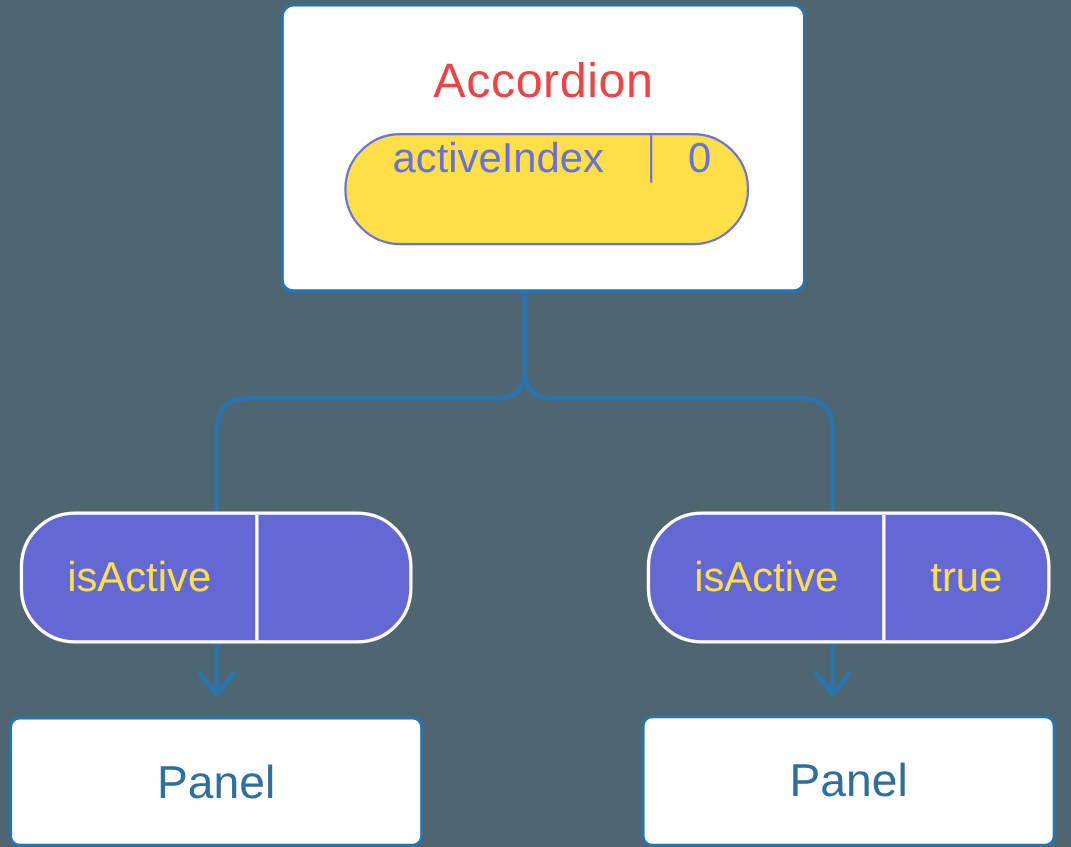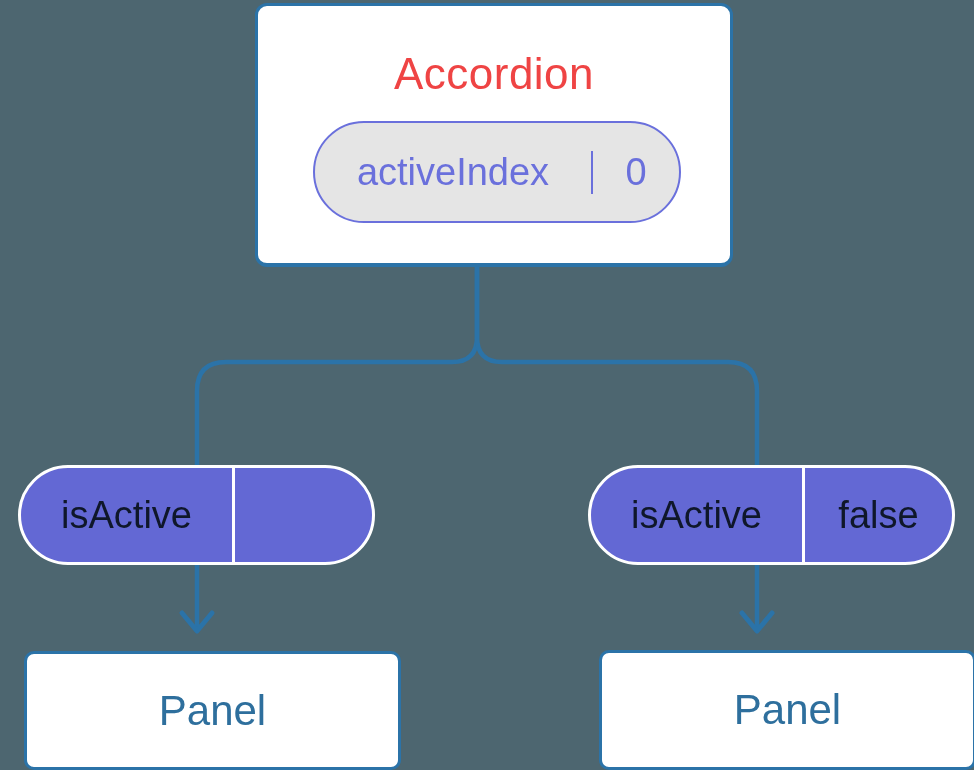--- a/index.html
+++ b/index.html
@@ -23,48 +23,48 @@
   }
   .root-title{
     position:absolute;top:44px;left:0;width:100%;
     text-align:center;
     font-size:44px;line-height:48px;font-weight:500;
     color:#ef4444;
     letter-spacing:0.5px;
   }
   .state-pill{
     position:absolute;left:55px;top:115px;width:368px;height:102px;
-    background:#e5e5e5;
+    background:#fde047;
     border:2px solid #6a70dc;
     border-radius:51px;
     box-sizing:border-box;
-    display:flex;align-items:center;
+    display:flex;align-items:flex-start;
     z-index:3;
   }
   .state-name{
     width:276px;flex:none;
     display:flex;align-items:center;justify-content:center;
     border-right:2px solid #6a70dc;
     color:#6a70dc;font-size:38px;
   }
   .state-value{
     flex:1;
     display:flex;align-items:center;justify-content:center;
     color:#6a70dc;font-size:38px;
   }
 
   
   .prop-pill{
-    position:absolute;height:100px;
+    position:absolute;height:120px;
     background:#6368d4;
     border:3px solid #ffffff;
     border-radius:50px;
     box-sizing:border-box;
     display:flex;align-items:stretch;
-    color:#0f172a;
+    color:#fde047;
     z-index:2;
   }
   .pill-left{left:18px;top:465px;width:357px;}
   .pill-right{left:588px;top:465px;width:367px;}
   .prop-name{
     width:211px;flex:none;
     display:flex;align-items:center;justify-content:center;
     border-right:3px solid #ffffff;
     font-size:38px;
   }
@@ -77,21 +77,20 @@
   
   .panel{
     position:absolute;
     background:#ffffff;
     border:3px solid #2b73a8;
     border-radius:10px;
     box-sizing:border-box;
     display:flex;align-items:center;justify-content:center;
     color:#2e6f9d;font-size:42px;font-weight:500;
     z-index:2;
-    margin-left:16px;
   }
   .panel-left{left:8px;top:651px;width:377px;height:119px;}
   .panel-right{left:583px;top:650px;width:377px;height:120px;}
 </style>
 </head>
 <body>
 
 <div id="canvas">
 
   <svg id="connector-svg" width="974" height="770" viewBox="0 0 974 770">
@@ -108,21 +107,21 @@
       <span class="state-value">0</span>
     </div>
   </div>
 
   <div class="prop-pill pill-left">
     <span class="prop-name">isActive</span>
   </div>
 
   <div class="prop-pill pill-right">
     <span class="prop-name">isActive</span>
-    <span class="prop-value">false</span>
+    <span class="prop-value">true</span>
   </div>
 
   <div class="panel panel-left">
     <span>Panel</span>
   </div>
   <div class="panel panel-right">
     <span>Panel</span>
   </div>
 
 </div>

